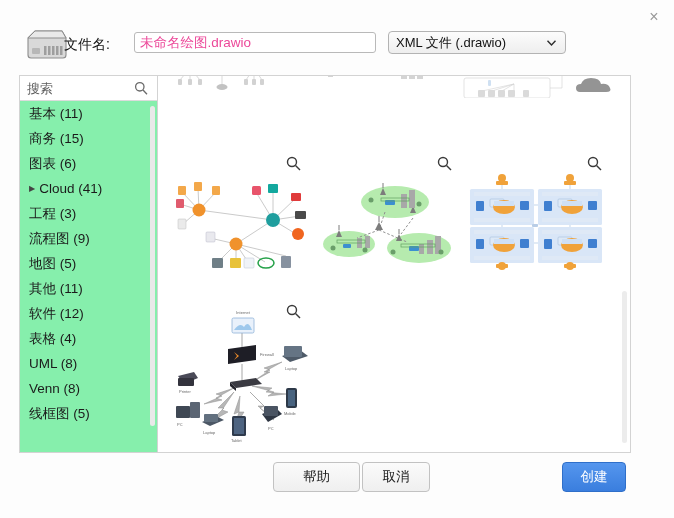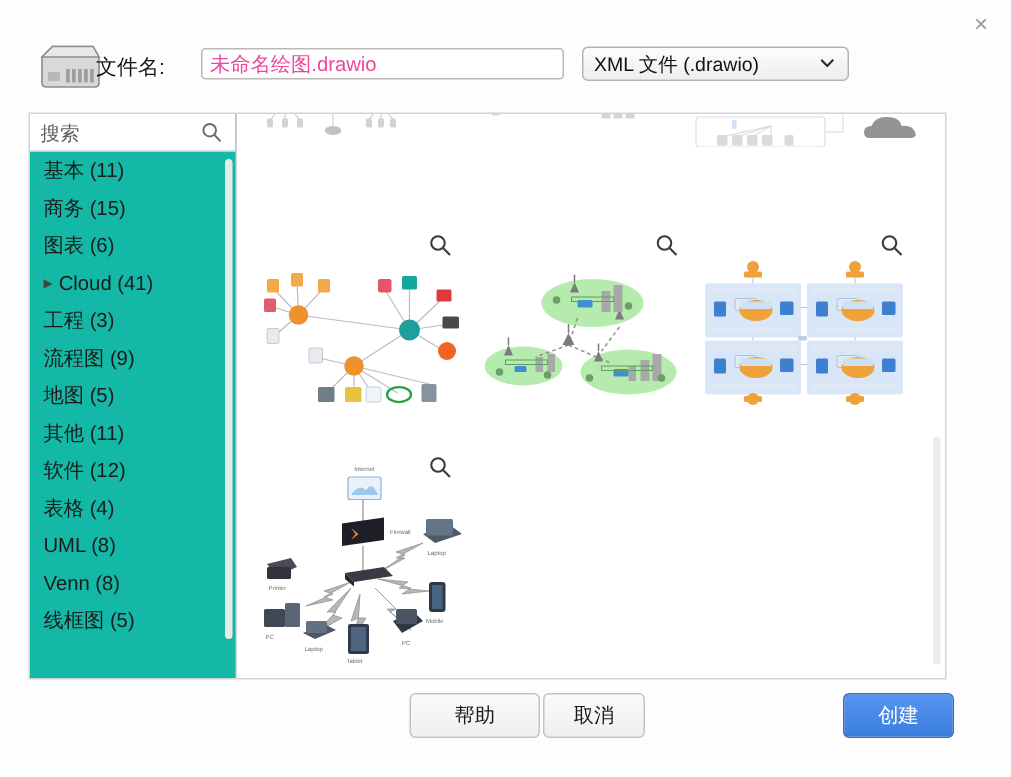--- a/index.html
+++ b/index.html
@@ -105,21 +105,21 @@
     width: 612px; height: 378px;
     box-sizing: border-box;
     border: 1px solid #d3d3d3;
     background: #ffffff;
     display: flex;
   }
   #sidebar {
     width: 138px;
     box-sizing: border-box;
     border-right: 1px solid #d3d3d3;
-    background: #14b8a6;
+    background: #86efac;
     position: relative;
     overflow: hidden;
   }
   #search-row {
     height: 25px;
     box-sizing: border-box;
     border-bottom: 1px solid #dcdcdc;
     position: relative;
     background: #ffffff;
   }
@@ -219,21 +219,21 @@
     color: #1a1a1a;
     text-align: center;
     line-height: 28px;
     cursor: pointer;
     white-space: nowrap;
   }
   #btn-help  { left: 273px; width: 87px; }
   #btn-cancel{ left: 362px; width: 68px; }
   #btn-url   { left: 432px; width: 122px; }
   #btn-create{
-    left: 562px; width: 74px;
+    left: 562px; width: 64px;
     background: linear-gradient(#5596ee, #3a7ede);
     border: 1px solid #2f6fc9;
     color: #ffffff;
   }
 </style>
 </head>
 <body>
 
 <div id="dialog">
 

